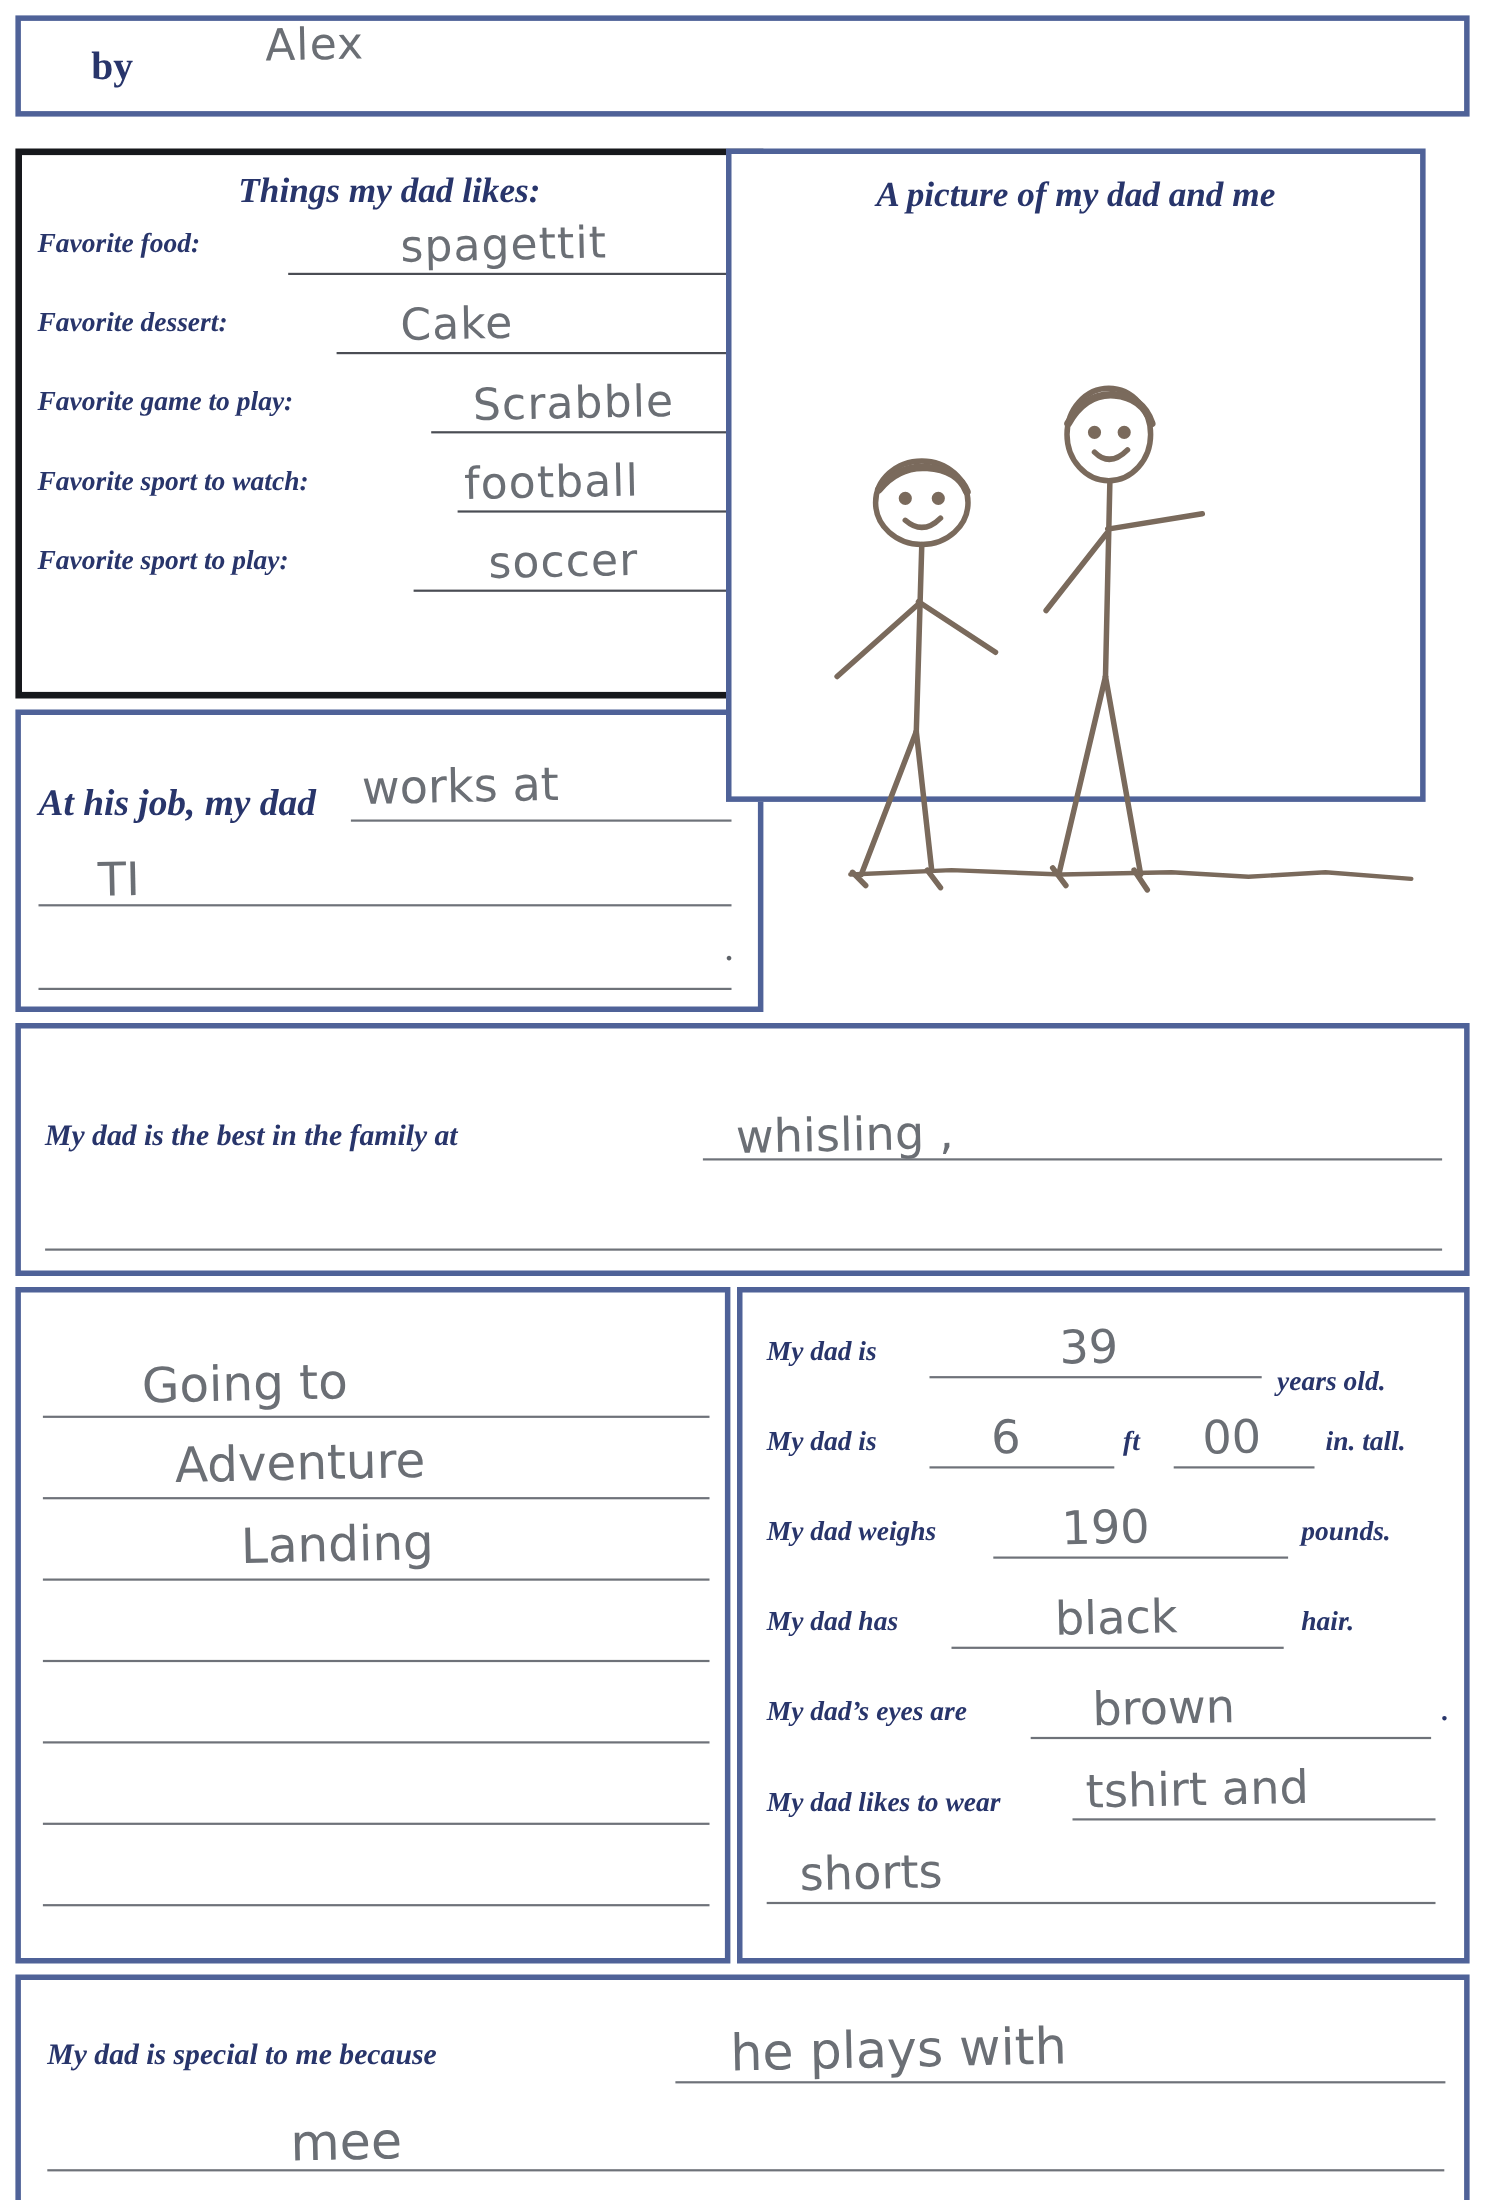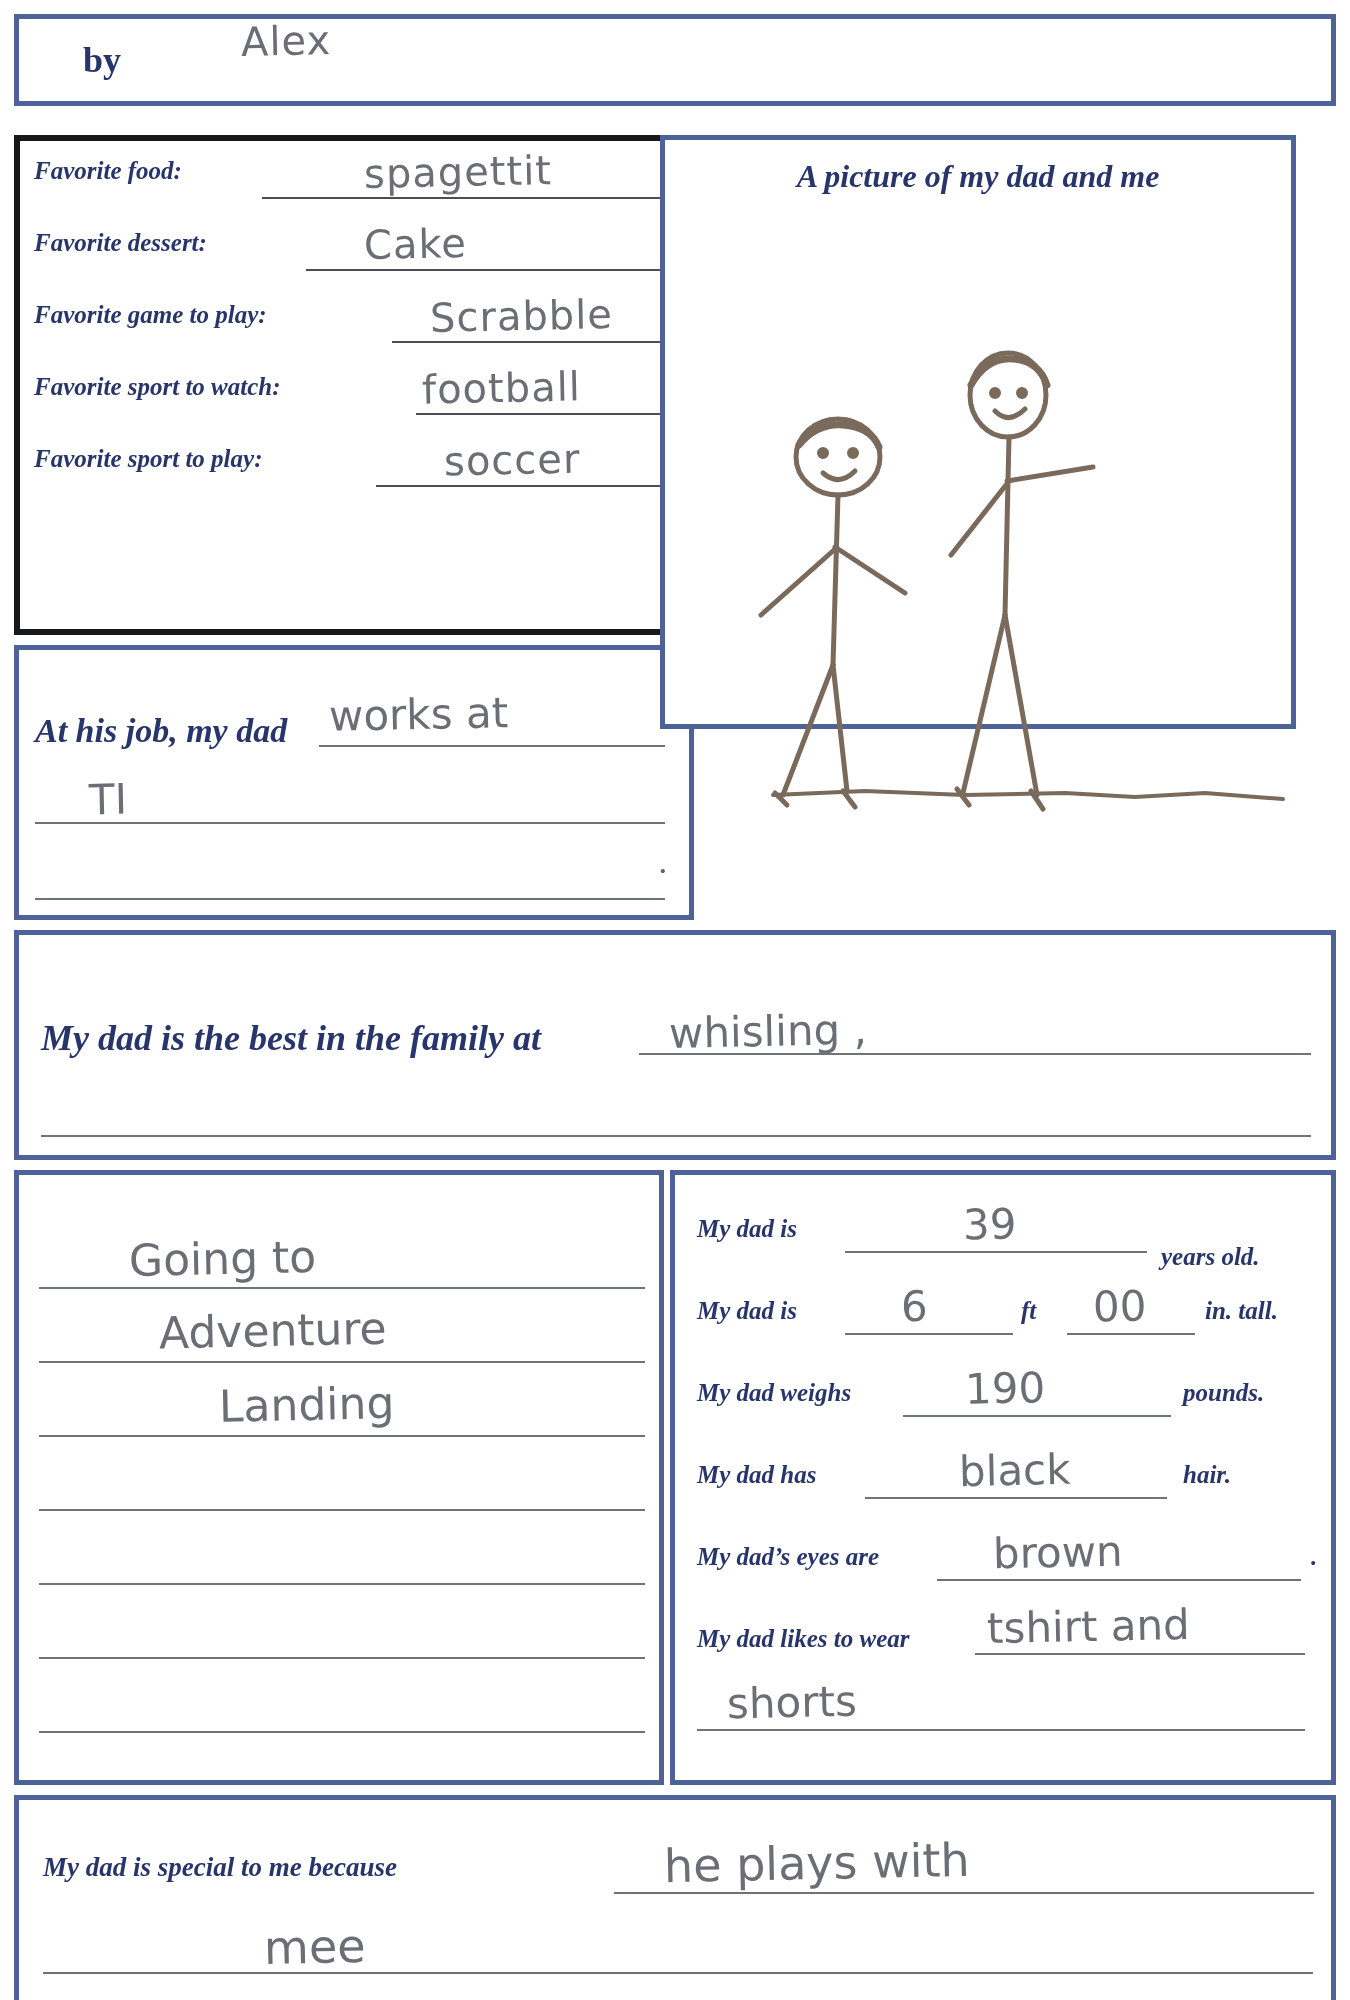--- a/index.html
+++ b/index.html
@@ -149,21 +149,21 @@
     font-size: 32px;
     margin-top: 18px;
   }
   #drawing { position: absolute; left: 0; top: 55px; }
 
   
   #best-box {
     left: 14px; top: 930px;
     width: 1322px; height: 230px;
   }
-  #best-label { position: absolute; left: 22px; top: 82px; font-size: 36px; }
+  #best-label { position: absolute; left: 22px; top: 82px; font-size: 27px; }
   #best-line-1 {
     position: absolute; left: 620px; top: 118px; width: 672px;
     border-bottom: 2px solid #6e7279;
   }
   #best-line-2 {
     position: absolute; left: 22px; top: 200px; width: 1270px;
     border-bottom: 2px solid #6e7279;
   }
   #best-ans { position: absolute; left: 650px; top: 72px; font-size: 42px; }
 
@@ -215,20 +215,21 @@
 
   <div class="box" id="title-bar">
     <span id="title-by">by</span>
     <span id="author-line">
       <span class="rule"></span>
       <span id="author-name" class="hand">Alex</span>
     </span>
   </div>
 
   <div class="box" id="likes-box">
+    <div id="likes-title" class="label">Things my dad likes:</div>
 
     <div class="likes-row">
       <span class="label">Favorite food:</span>
       <span class="line" style="left:228px; width:412px;"></span>
       <span class="hand" style="left:330px;">spagettit</span>
     </div>
 
     <div class="likes-row">
       <span class="label">Favorite dessert:</span>
       <span class="line" style="left:272px; width:368px;"></span>

